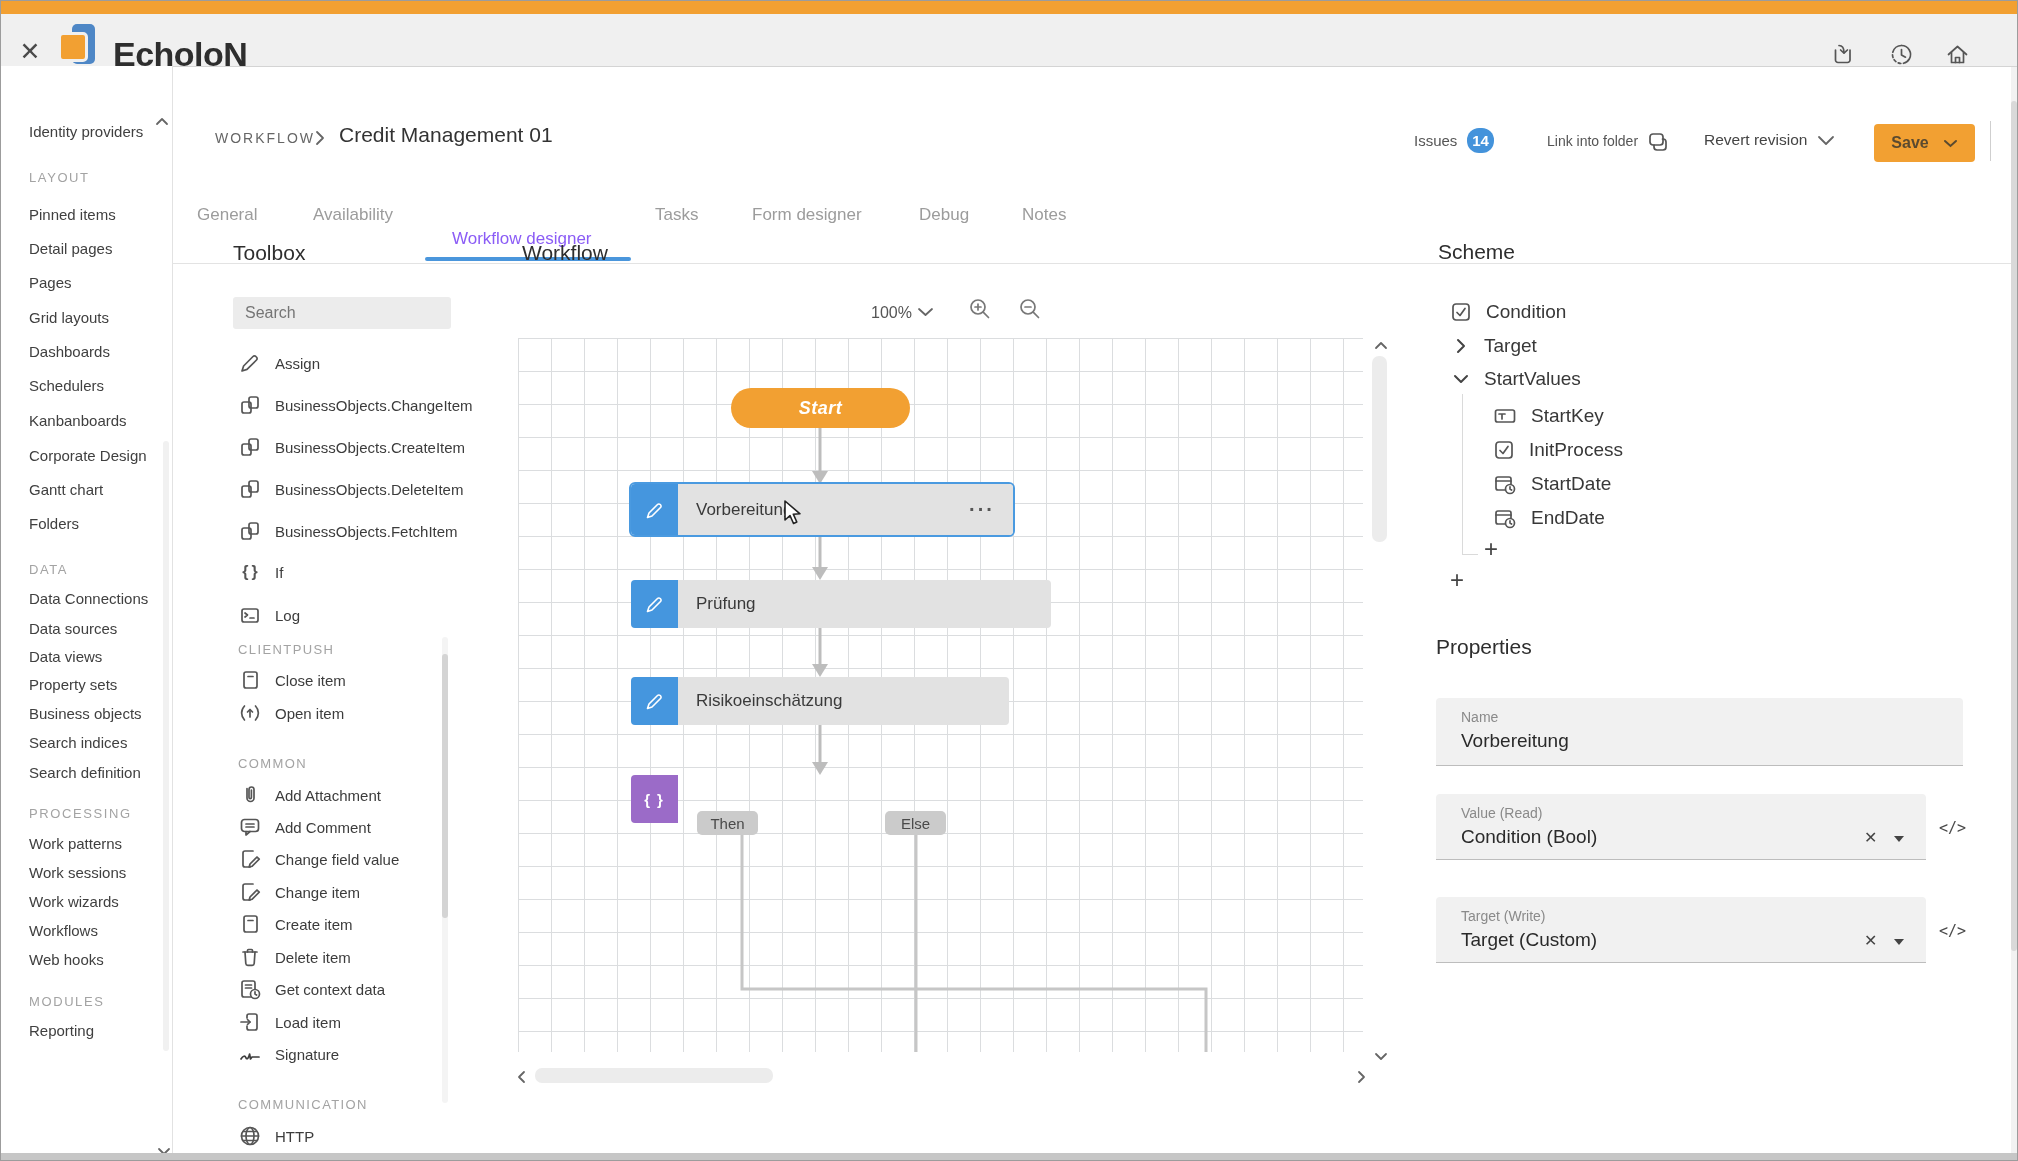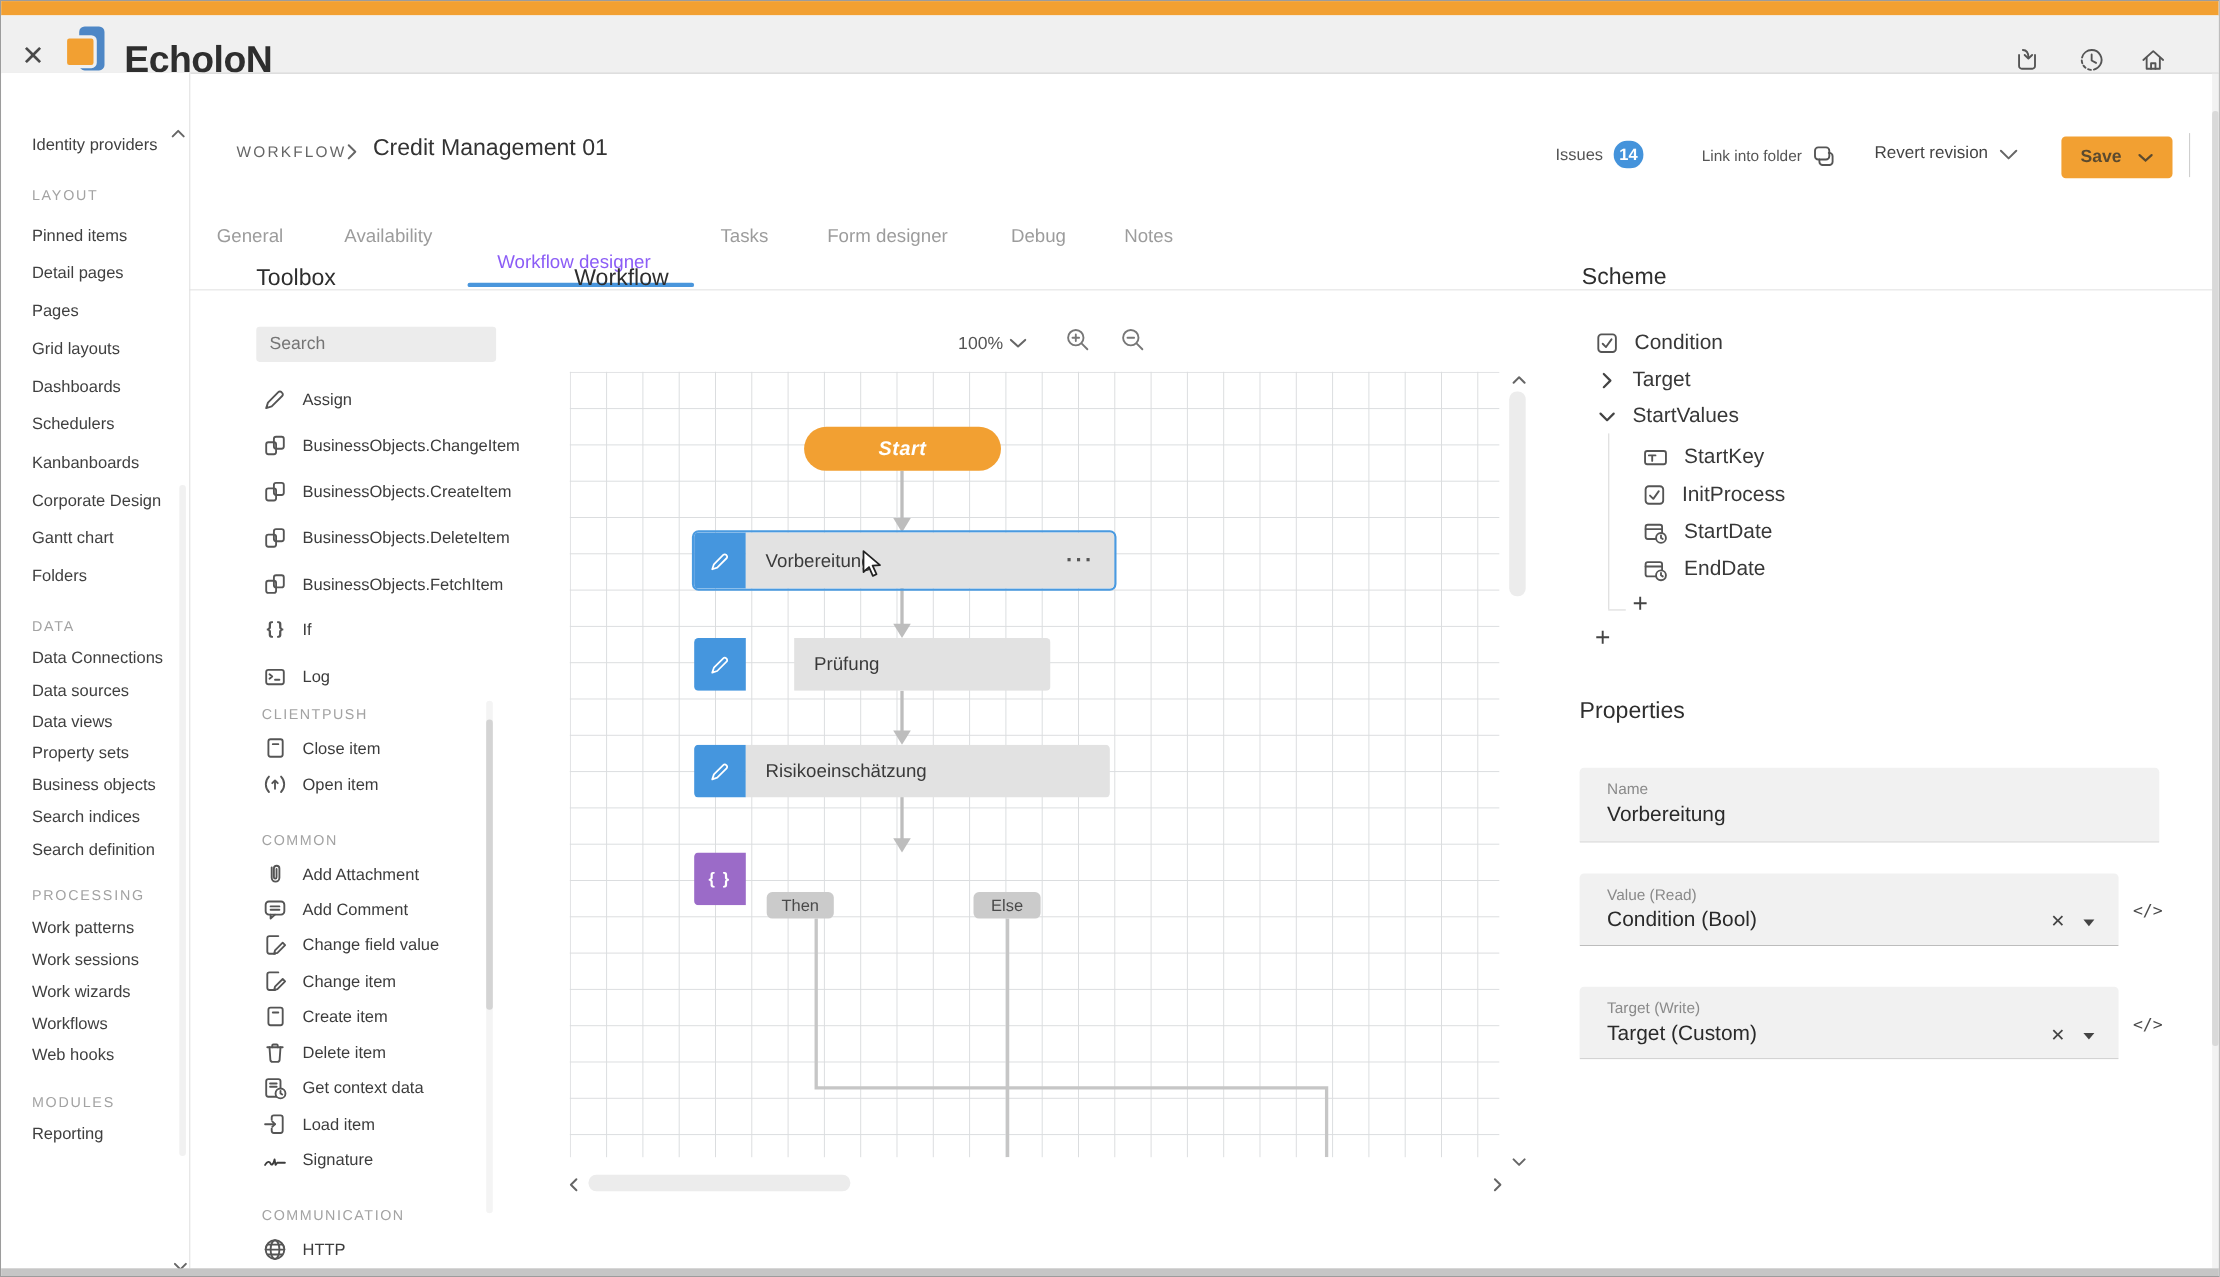--- a/index.html
+++ b/index.html
@@ -363,21 +363,21 @@
       <svg width="22" height="22" viewBox="0 0 22 22" style="stroke:#fff;fill:none;stroke-width:1.6;stroke-linecap:round;stroke-linejoin:round;">
           <path d="M3.5 18.5 L5 14 L13.5 5.5 a1.9 1.9 0 0 1 2.7 0 l0.3 0.3 a1.9 1.9 0 0 1 0 2.7 L8 17 Z"></path>
         </svg>
     </div>
     <div class="nbody">
       <span class="nlbl">Vorbereitung</span>
       <span style="margin-left:auto;font-size:20px;font-weight:700;color:#555;letter-spacing:2px;">···</span>
     </div>
   </div>
 
-  <div class="node" style="left:630px;top:579px;width:324px;height:48px;gap:44px;">
+  <div class="node" style="left:630px;top:579px;width:420px;height:48px;">
     <div class="nicon blue">
       <svg width="22" height="22" viewBox="0 0 22 22" style="stroke:#fff;fill:none;stroke-width:1.6;stroke-linecap:round;stroke-linejoin:round;">
           <path d="M3.5 18.5 L5 14 L13.5 5.5 a1.9 1.9 0 0 1 2.7 0 l0.3 0.3 a1.9 1.9 0 0 1 0 2.7 L8 17 Z"></path>
         </svg>
     </div>
     <div class="nbody">
         <span class="nlbl">Prüfung</span>
       </div>
   </div>
 

